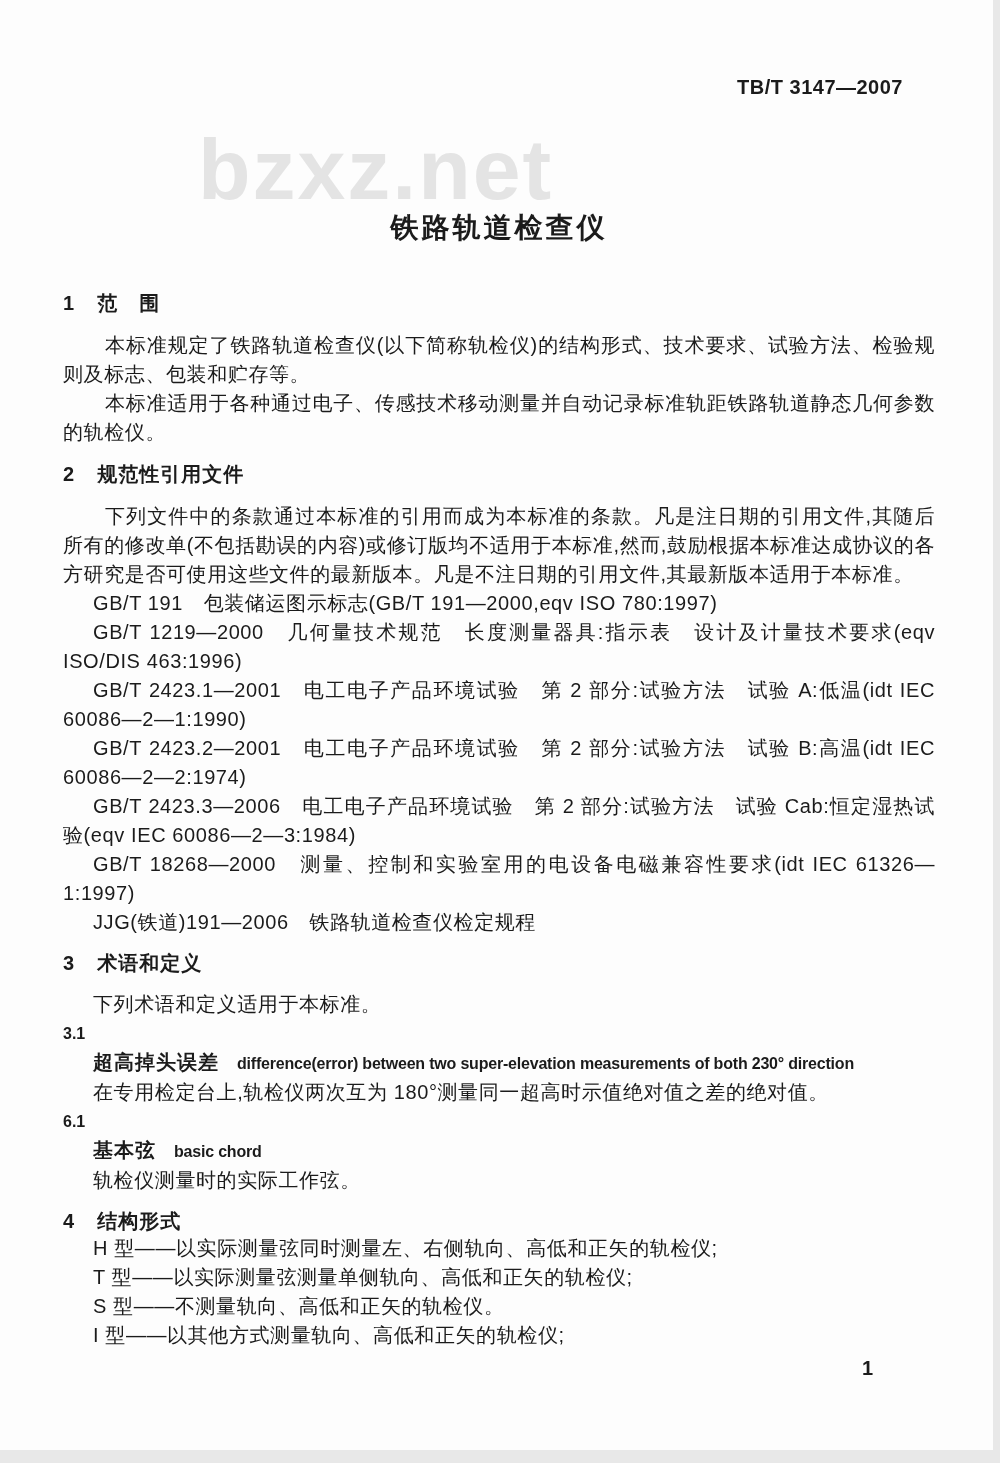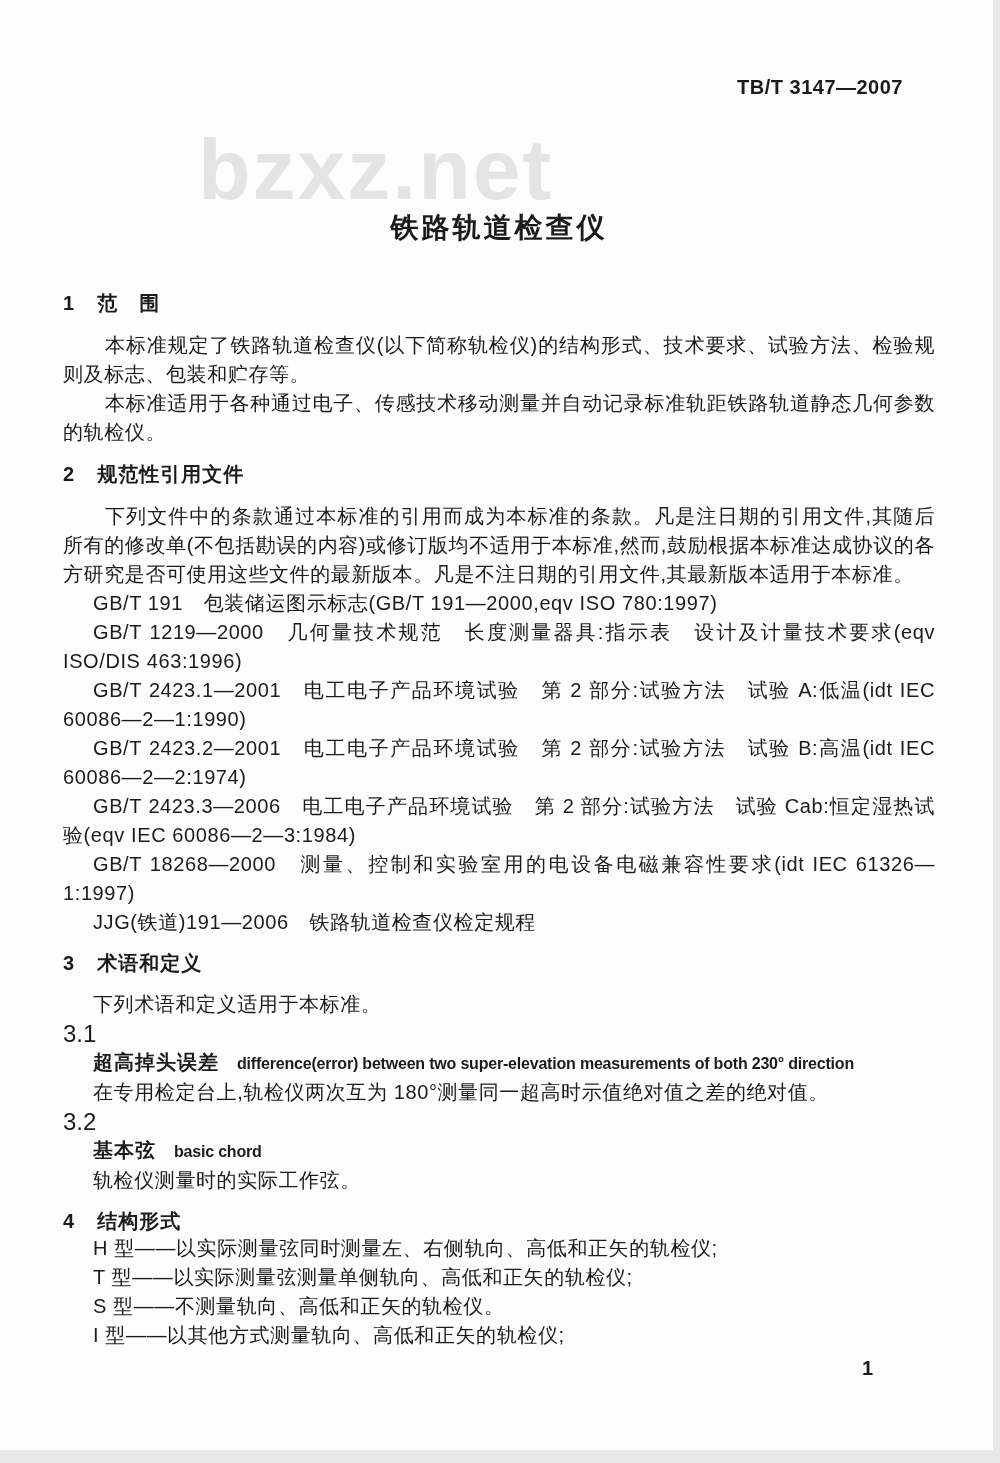--- a/index.html
+++ b/index.html
@@ -47,21 +47,21 @@
   .h2-4 { margin-top:13px; }
 
   .body { font-size:20px; line-height:29px; letter-spacing:0.6px; text-align:justify; }
   .ind2 { text-indent:2.1em; }
   .ind15 { text-indent:1.5em; }
   .mt15 { margin-top:15px; }
   .mt14 { margin-top:14px; }
 
   .ref { text-indent:1.5em; }
 
-  .clause-num { font-size:24px; font-weight:normal; line-height:29px; }
+  .clause-num { font-size:16px; font-weight:bold; line-height:29px; }
 
   .term-line { line-height:29px; padding-left:30px; white-space:nowrap; }
   .term { font-size:20px; font-weight:bold; letter-spacing:1px; }
   .term-en { font-size:16px; font-weight:bold; margin-left:18px; letter-spacing:-0.2px; }
 
   .clause-line { font-size:20px; line-height:29px; letter-spacing:0.6px; margin-top:16px; }
   .clause-line .c-num { font-weight:bold; margin-right:22px; }
 
   .list-item { font-size:20px; line-height:29px; letter-spacing:0.6px; text-indent:1.5em; }
 
@@ -105,21 +105,21 @@
       <span class="h-num">3</span><span class="h-text">术语和定义</span>
     </div>
     <p class="body ind15 mt14">下列术语和定义适用于本标准。</p>
 
     <p class="clause-num">3.1</p>
     <p class="term-line">
       <span class="term">超高掉头误差</span><span class="term-en">difference(error) between two super-elevation measurements of both 230° direction</span>
     </p>
     <p class="body ind15">在专用检定台上,轨检仪两次互为 180°测量同一超高时示值绝对值之差的绝对值。</p>
 
-    <p class="clause-num">3.2</p>
+    <p class="clause-num">6.1</p>
     <p class="term-line">
       <span class="term">基本弦</span><span class="term-en">basic chord</span>
     </p>
     <p class="body ind15">轨检仪测量时的实际工作弦。</p>
 
     <div class="h2 h2-4">
       <span class="h-num">4</span><span class="h-text">结构形式</span>
     </div>
     <p class="list-item">H 型——以实际测量弦同时测量左、右侧轨向、高低和正矢的轨检仪;</p>
     <p class="list-item">T 型——以实际测量弦测量单侧轨向、高低和正矢的轨检仪;</p>

